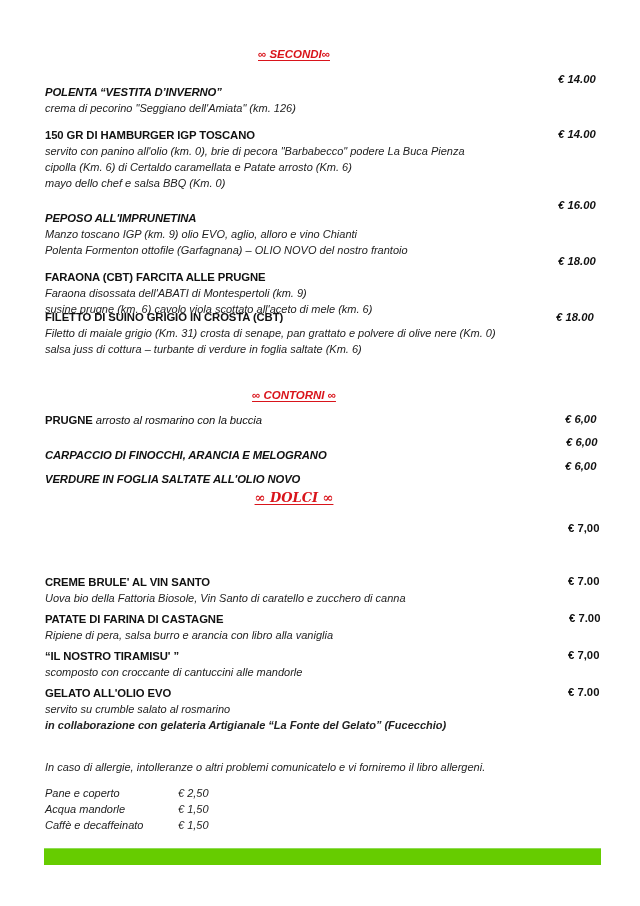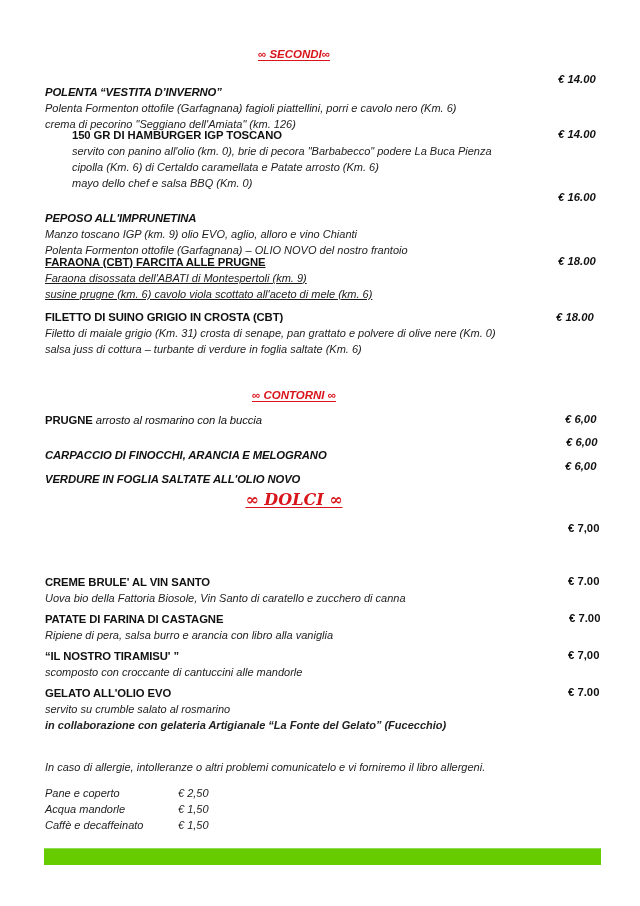--- a/index.html
+++ b/index.html
@@ -7,21 +7,21 @@
       width: 640px; height: 906px; position: relative; overflow: hidden;
       font-family: "Liberation Sans", "DejaVu Sans", sans-serif;
       color: #1a1a1a;
     }
     .page { position: absolute; left: 0; top: 0; width: 640px; height: 906px; }
     .section-title {
       position: absolute; left: 0; width: 588px; text-align: center;
       color: #d9141b; font-style: italic; font-weight: bold;
       font-size: 11.5px; text-decoration: underline; text-underline-offset: 2px;
     }
-    .section-title.serif { font-family: "DejaVu Serif", "Liberation Serif", serif; font-size: 16px; text-align: center; }
+    .section-title.serif { font-family: "DejaVu Serif", "Liberation Serif", serif; font-size: 13px; text-align: center; }
     .item { position: absolute; left: 45px; width: 560px; }
     .item .name {
       font-weight: bold; font-size: 11.3px; letter-spacing: -0.1px;
       line-height: 15px; white-space: nowrap; color: #111;
     }
     .item .name.italic { font-style: italic; margin-top: 12px; }
     .item .desc {
       font-style: italic; font-size: 11px; line-height: 16px; white-space: nowrap; color: #222;
     }
     .item .desc.bold { font-weight: bold; }
@@ -43,41 +43,40 @@
   </style>
 </head>
 <body>
 
 <div class="page">
 
   <div class="section-title" style="top:48px;">∞ SECONDI∞</div>
 
   <div class="item" style="top:73px;">
     <div class="name italic">POLENTA “VESTITA D’INVERNO”</div>
-    <div class="desc">Polenta Formenton ottofile (Garfagnana) fagioli piattellini, porri e cavolo nero (Km. 6)</div>
     <div class="desc">crema di pecorino "Seggiano dell'Amiata"  (km. 126)</div>
   </div>
   <div class="price italic" style="left:558px; top:73px;">€ 14.00</div>
 
-  <div class="item" style="top:128px;margin-left:27px;">
+  <div class="item" style="top:128px;">
     <div class="name">150 GR DI HAMBURGER IGP TOSCANO</div>
     <div class="desc">servito con panino all'olio (km. 0), brie di pecora "Barbabecco"  podere La Buca Pienza</div>
     <div class="desc">cipolla (Km. 6) di Certaldo caramellata e Patate arrosto  (Km. 6)</div>
     <div class="desc">mayo dello chef e salsa BBQ (Km. 0)</div>
   </div>
   <div class="price italic" style="left:558px; top:128px;">€ 14.00</div>
 
   <div class="item" style="top:199px;">
     <div class="name italic">PEPOSO ALL'IMPRUNETINA</div>
     <div class="desc">Manzo toscano IGP (km. 9) olio EVO, aglio, alloro e vino Chianti</div>
     <div class="desc">Polenta Formenton ottofile (Garfagnana) – OLIO NOVO del nostro frantoio</div>
   </div>
-  <div class="price italic" style="left:558px; top:191px;">€ 16.00</div>
+  <div class="price italic" style="left:558px; top:199px;">€ 16.00</div>
 
-  <div class="item" style="top:255px;text-decoration:underline;">
+  <div class="item" style="top:270px;">
     <div class="name">FARAONA (CBT) FARCITA ALLE PRUGNE</div>
     <div class="desc">Faraona disossata dell'ABATI di Montespertoli (km. 9)</div>
     <div class="desc">susine prugne (km. 6) cavolo viola scottato all'aceto di mele (km. 6)</div>
   </div>
   <div class="price italic" style="left:558px; top:255px;">€ 18.00</div>
 
   <div class="item" style="top:310px;">
     <div class="name">FILETTO DI SUINO GRIGIO IN CROSTA (CBT)</div>
     <div class="desc">Filetto di maiale grigio (Km. 31) crosta di senape, pan grattato e polvere di olive nere (Km. 0)</div>
     <div class="desc">salsa juss di cottura – turbante di verdure in foglia saltate (Km. 6)</div>

